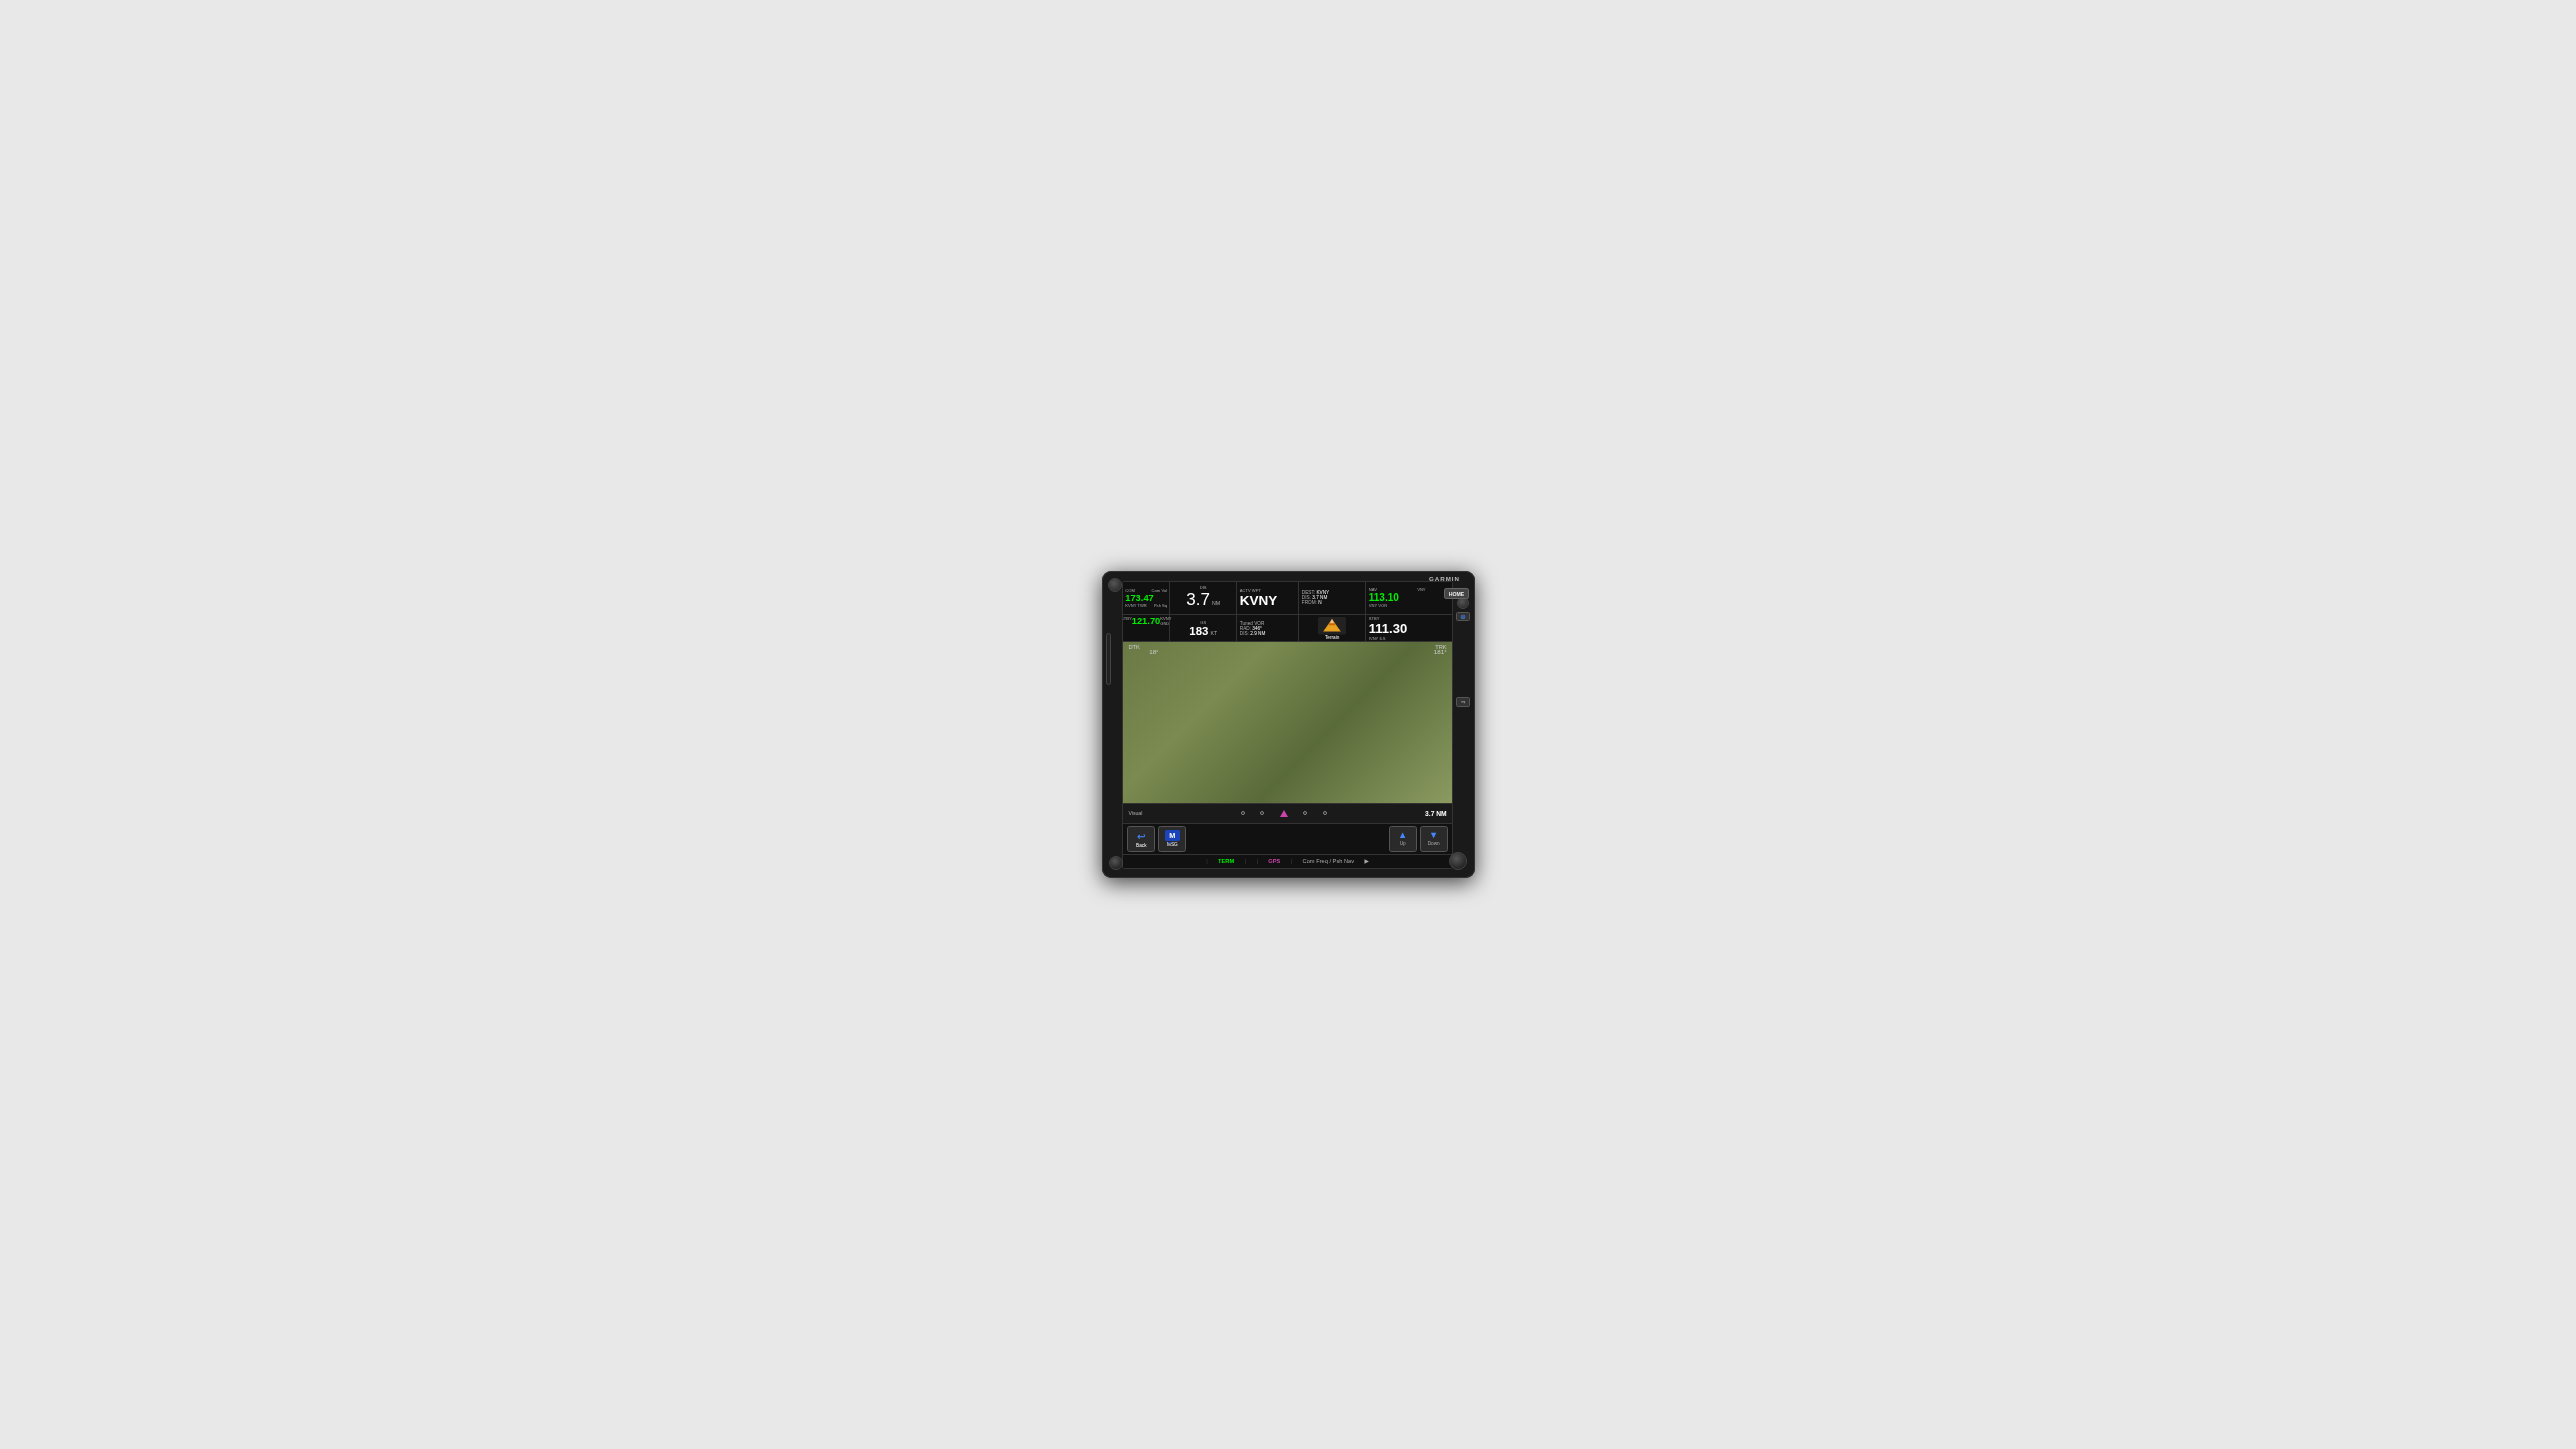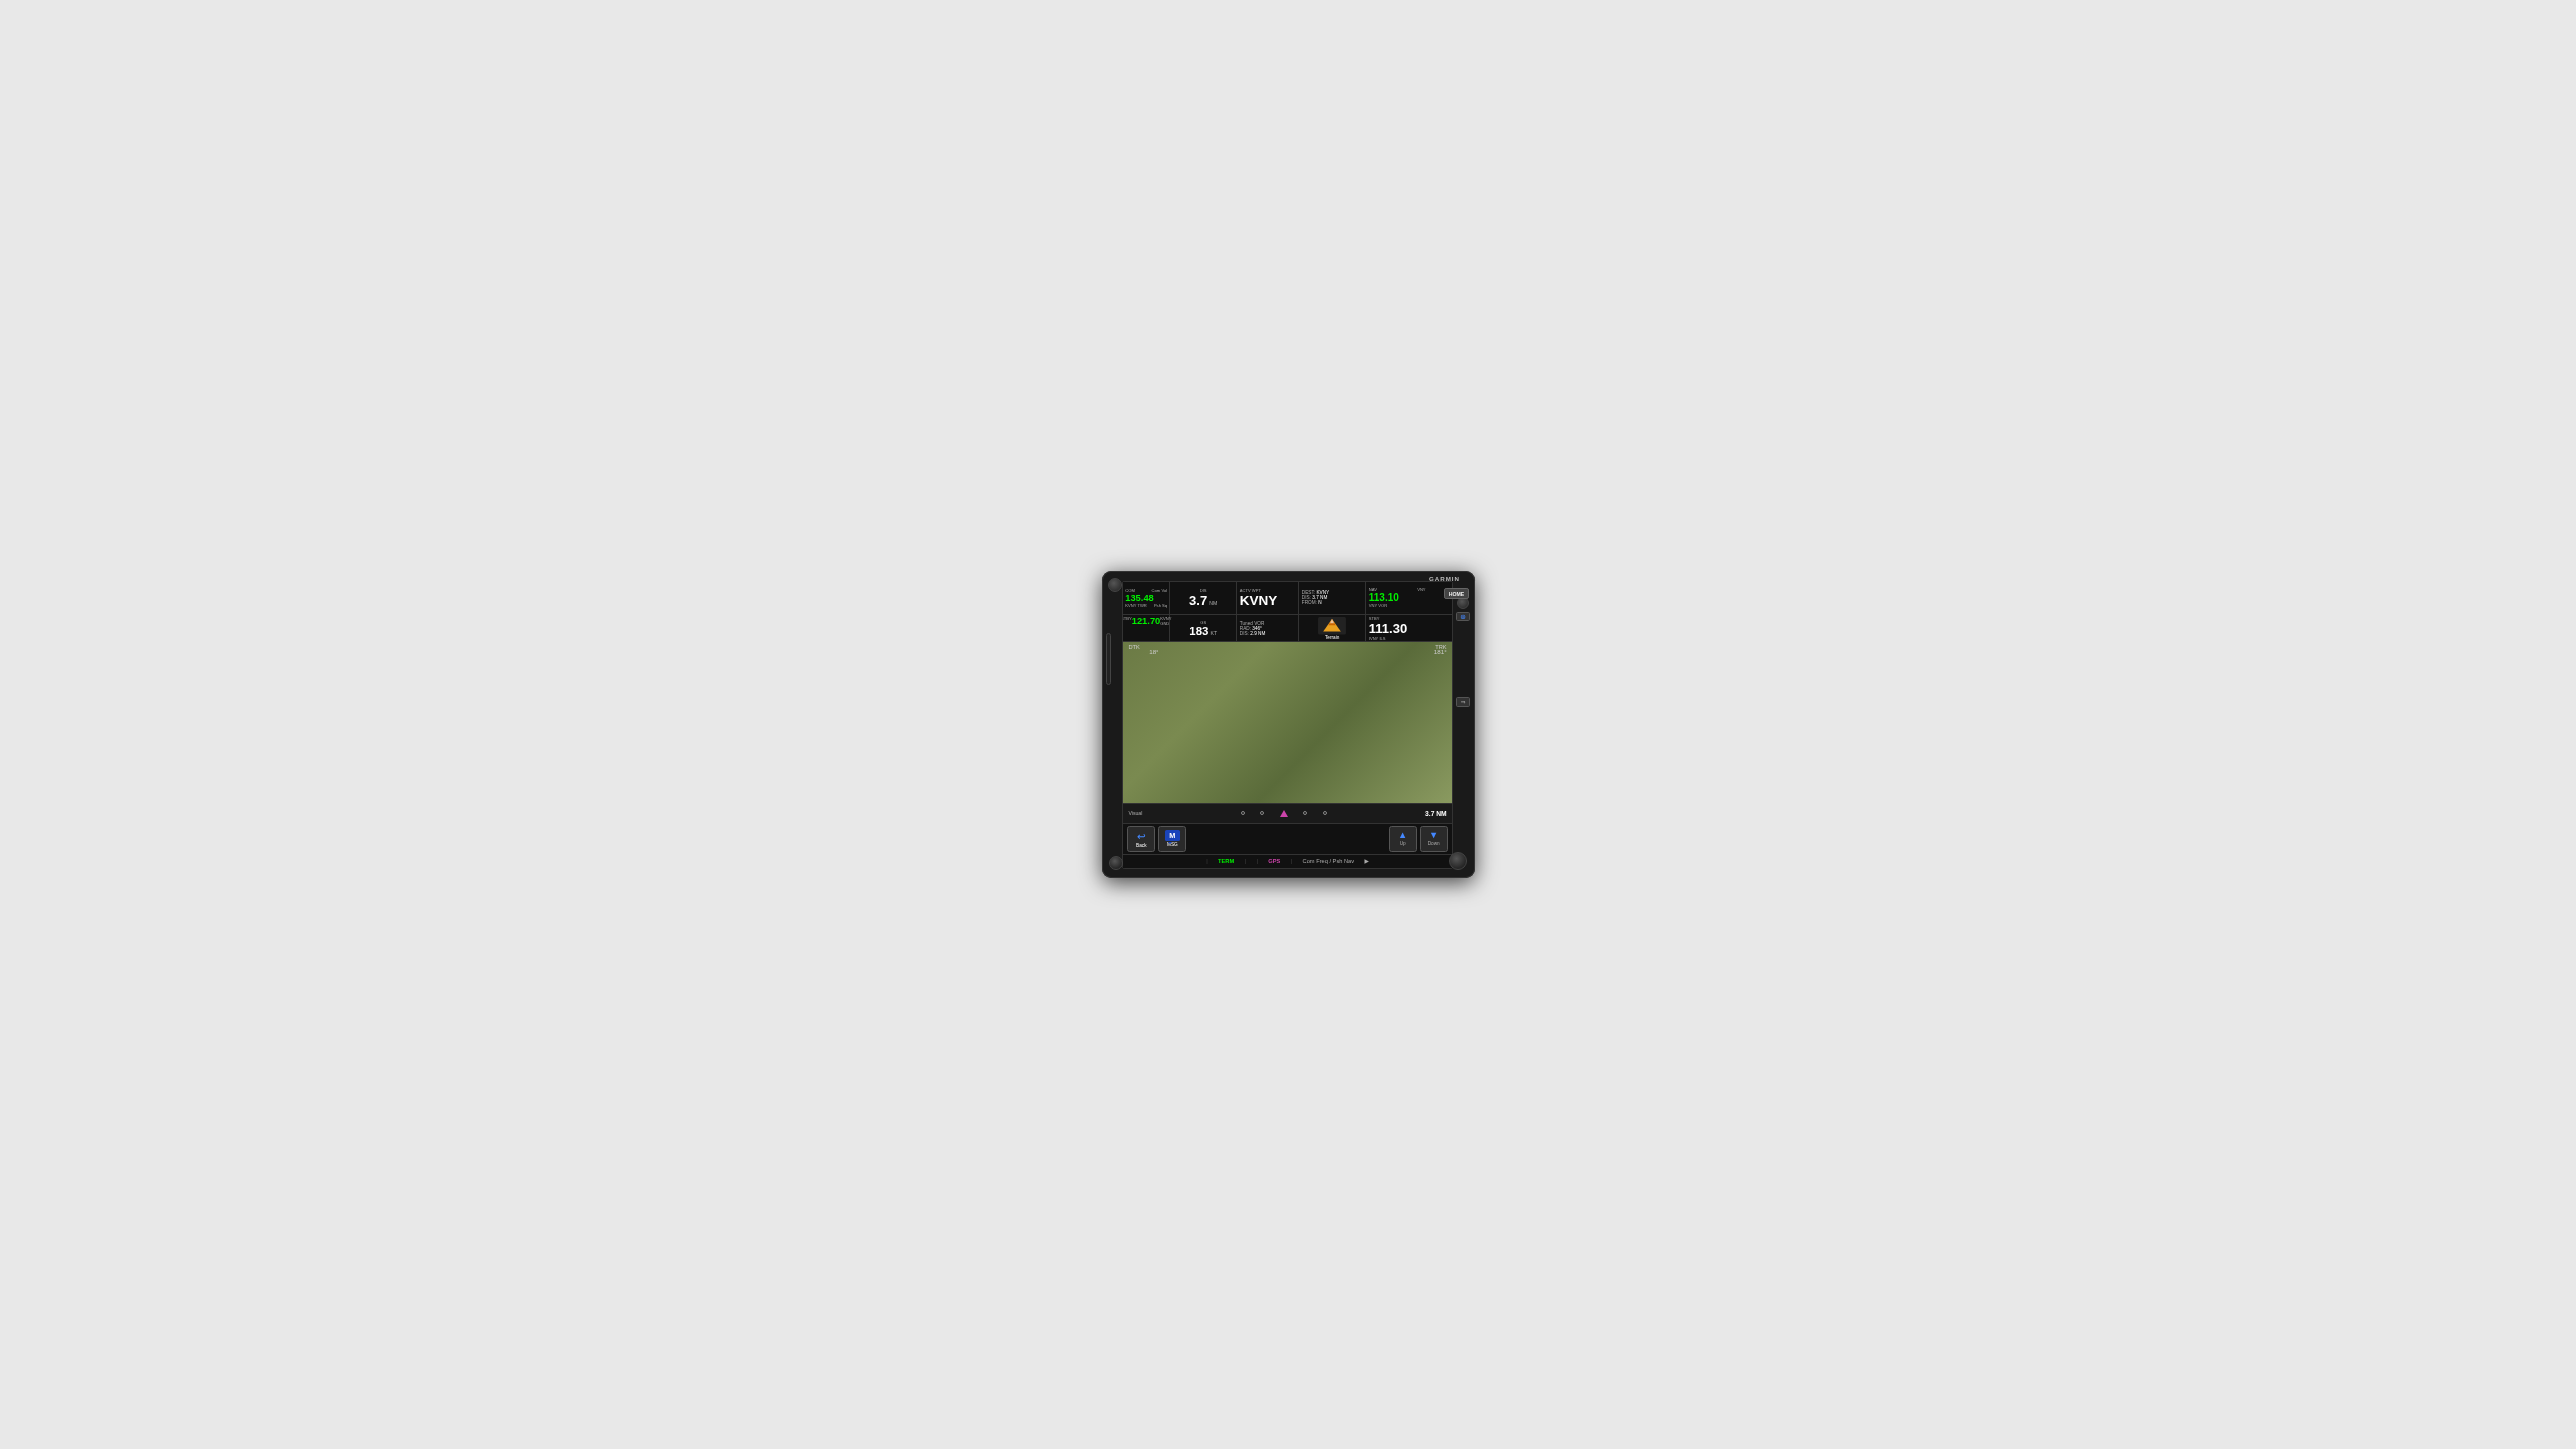--- a/index.html
+++ b/index.html
@@ -81,21 +81,21 @@
     .com-sub { color: #aaa; font-size: 4.1px; }
     .dis-cell {
       display: flex;
       flex-direction: column;
       justify-content: center;
       align-items: center;
       padding: 1px 2.6px;
       border-right: 0.5px solid #333;
     }
     .dis-label { color: #aaa; font-size: 4.1px; }
-    .dis-value { color: #fff; font-size: 13px; font-weight: bold; }
+    .dis-value { color: #fff; font-size: 17px; font-weight: normal; }
     .dis-unit { color: #aaa; font-size: 5.2px; }
     .actvwpt-cell {
       display: flex;
       flex-direction: column;
       justify-content: center;
       padding: 1px 2.6px;
       border-right: 0.5px solid #333;
     }
     .actvwpt-value { color: #fff; font-size: 13.5px; font-weight: bold; }
     .dest-cell {
@@ -380,21 +380,21 @@
 
   <div class="screen" style="margin:0 12.4px 0 11.4px;">
 
     <div class="info-bar">
 
       <div class="com-cell" style="position:relative;">
         <div style="display:flex;justify-content:space-between;">
           <span class="com-label">COM</span>
           <span class="com-label">Com Vol</span>
         </div>
-        <div class="com-freq-green">135.48</div>
+        <div class="com-freq-green">173.47</div>
         <div style="display:flex;justify-content:space-between;">
           <span class="com-sub">KVNY TWR</span>
           <span class="com-label">Psh Sq</span>
         </div>
       </div>
 
       <div class="dis-cell">
         <span class="dis-label">DIS</span>
         <div style="display:flex;align-items:baseline;gap:2.1px;">
           <span class="dis-value">3.7</span>

